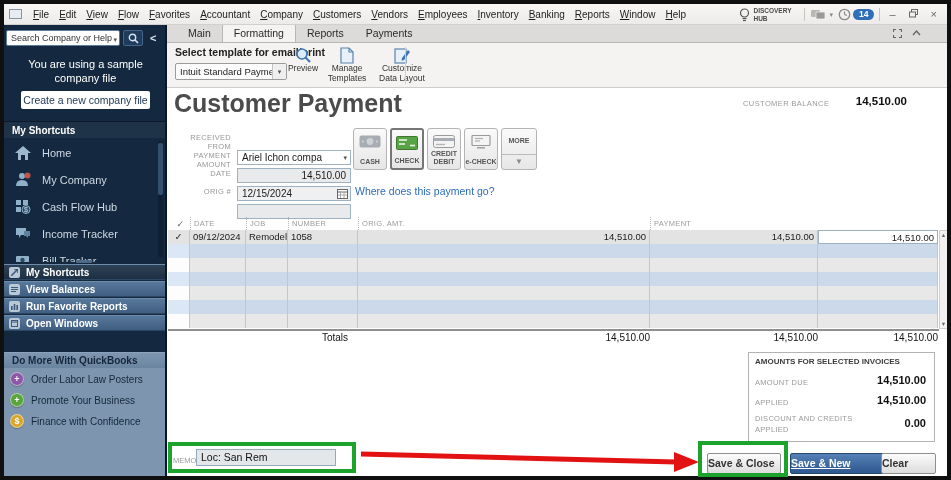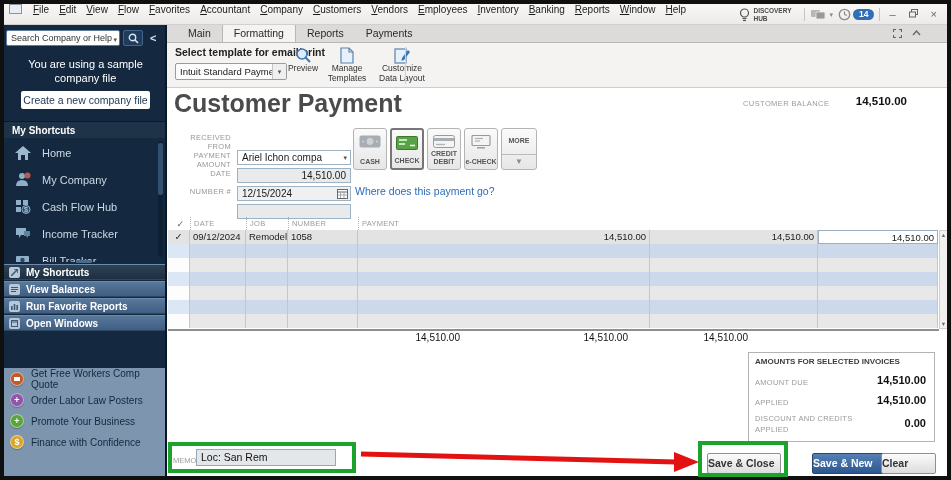--- a/index.html
+++ b/index.html
@@ -3,21 +3,21 @@
 <meta charset="utf-8">
 <style>
   * { margin:0; padding:0; box-sizing:border-box; }
   html,body { width:951px; height:480px; overflow:hidden; }
   body { position:relative; background:#fff; font-family:"Liberation Sans",sans-serif; color:#222; }
   .frame { position:absolute; inset:0; border:4px solid #101010; pointer-events:none; z-index:70; }
 
   
   .menubar { position:absolute; left:4px; top:4px; width:943px; height:21px;
     background:linear-gradient(#f8f7f6,#ecebe9); border-bottom:1px solid #d2d0cd;
-    display:flex; font-size:10px; color:#1c1c1c; z-index:6; }
+    display:flex; align-items:center; font-size:10px; color:#1c1c1c; z-index:6; }
   .appicon { width:13px; height:10px; margin:0 6px 0 5px; background:#e8edf3; border:1px solid #8a93a0; }
   .mi { padding:0 5px; white-space:nowrap; }
   .mi::first-letter { text-decoration:underline; }
   .menu-right { position:absolute; right:6px; top:0; height:21px; display:flex; align-items:center; gap:5px; }
   .dhub { display:flex; align-items:center; gap:3px; }
   .dhub-text { width:46px; font-size:6.5px; font-weight:bold; color:#4a4a4a; line-height:1.15; }
   .vsep { width:1px; height:13px; background:#c8c6c3; }
   .caret-sm { font-size:7px; color:#888; }
   .badge { background:#2f6fb8; color:#fff; border-radius:7px; font-size:8.5px; font-weight:bold;
     padding:1px 6px; line-height:1.1; }
@@ -316,27 +316,22 @@
   <div class="secbar" style="top:290px;">
     <span class="sec-ic">
       <svg width="7" height="7" viewBox="0 0 7 7">
           <rect x="0.5" y="0.5" width="6" height="6" fill="none" stroke="#3c5a78" stroke-width="1"></rect>
           <line x1="0.5" y1="2" x2="6.5" y2="2" stroke="#3c5a78" stroke-width="1"></line>
         </svg>
     </span>
     <span>Open Windows</span>
   </div>
 
+  <div class="domore-hd">Do More With QuickBooks</div>
   <div class="domore">
-    <div class="dm-item">
-      <span class="dm-circle" style="background:#bf5a2b;">
-          <span class="dm-sq"></span>
-        </span>
-      <span>Get Free Workers Comp Quote</span>
-    </div>
     <div class="dm-item">
       <span class="dm-circle" style="background:#8d57a8;">+</span>
       <span>Order Labor Law Posters</span>
     </div>
     <div class="dm-item">
       <span class="dm-circle" style="background:#58a53b;">+</span>
       <span>Promote Your Business</span>
     </div>
     <div class="dm-item">
       <span class="dm-circle" style="background:#d9a62c;">$</span>
@@ -406,21 +401,21 @@
   <div class="f-field" style="top:78px;background:#eef0f1;">
     <span>12/15/2024</span>
     <svg class="cal" width="11" height="11" viewBox="0 0 11 11">
       <rect x="0.5" y="1.5" width="10" height="9" fill="#fff" stroke="#666" stroke-width="1"></rect>
       <line x1="0.5" y1="4" x2="10.5" y2="4" stroke="#666" stroke-width="1"></line>
       <line x1="3.5" y1="4" x2="3.5" y2="10" stroke="#999" stroke-width="0.8"></line>
       <line x1="7" y1="4" x2="7" y2="10" stroke="#999" stroke-width="0.8"></line>
       <line x1="0.5" y1="7" x2="10.5" y2="7" stroke="#999" stroke-width="0.8"></line>
     </svg>
   </div>
-  <span class="f-label" style="top:99px;">NUMBER #</span>
+  <span class="f-label" style="top:99px;">ORIG #</span>
   <div class="f-field gray" style="top:96px;"></div>
 
   <div class="pm" style="left:186px;">
     <svg width="22" height="13" viewBox="0 0 22 13">
       <rect x="0.5" y="0.5" width="21" height="12" rx="2" fill="#a7adb3"></rect>
       <circle cx="11" cy="6.5" r="3.4" fill="#cdd2d6"></circle>
       <circle cx="4" cy="6.5" r="1.1" fill="#cdd2d6"></circle>
         <circle cx="18" cy="6.5" r="1.1" fill="#cdd2d6"></circle>
     </svg>
     <span class="pm-label">CASH</span>
@@ -457,20 +452,21 @@
   </div>
 
   <a class="where-link">Where does this payment go?</a>
 
   <div class="itable">
     <div class="th">
       <div class="c1">✓</div>
       <div class="c2">DATE</div>
       <div class="c3">JOB</div>
       <div class="c4">NUMBER</div>
+      <div class="c5">ORIG. AMT.</div>
       <div class="c7">PAYMENT</div>
     </div>
     <div class="trow data">
       <div class="c1 chk">✓</div>
       <div class="c2">09/12/2024</div>
       <div class="c3">Remodel</div>
       <div class="c4">1058</div>
       <div class="c5 num">14,510.00</div>
       <div class="c6 num">14,510.00</div>
       <div class="c7 num">14,510.00</div>
@@ -525,20 +521,21 @@
           <div class="c1 chk"></div>
           <div class="c2"></div>
           <div class="c3"></div>
           <div class="c4"></div>
           <div class="c5"></div>
           <div class="c6"></div>
           <div class="c7"></div>
         </div>
       </div>
     <div class="totals">
+      <div class="tl">Totals</div>
       <div class="c5 num">14,510.00</div>
       <div class="c6 num">14,510.00</div>
       <div class="c7 num">14,510.00</div>
     </div>
   </div>
   <div class="tscroll">
     <span class="up">▲</span>
     <span class="dn">▼</span>
   </div>
 
@@ -548,21 +545,21 @@
     <span class="sum-val" style="top:21px;">14,510.00</span>
     <span class="sum-lbl" style="top:44px;">APPLIED</span>
     <span class="sum-val" style="top:41px;">14,510.00</span>
     <span class="sum-lbl" style="top:60px;">DISCOUNT AND CREDITS APPLIED</span>
     <span class="sum-val" style="top:64px;text-align:right;">0.00</span>
   </div>
 
   <span class="memo-lbl">MEMO</span>
   <div class="memo-input">Loc: San Rem</div>
   <div class="btn" style="left:540px;width:74px;">Save &amp; Close</div>
-  <div class="btn primary" style="left:645px;width:100px;">Save &amp; New</div>
+  <div class="btn primary" style="left:623px;width:100px;text-decoration:underline;">Save &amp; New</div>
   <div class="btn" style="left:714px;width:55px;">Clear</div>
 </main>
 
 <div class="ann" id="ann-memo"></div>
 <div class="ann" id="ann-save"></div>
 <svg id="arrow" width="344" height="28" viewBox="0 0 344 28">
   <line x1="4" y1="8" x2="319" y2="16" stroke="#e31212" stroke-width="5"></line>
   <polygon points="342,16 317,6 317,26" fill="#e31212"></polygon>
 </svg>
 

